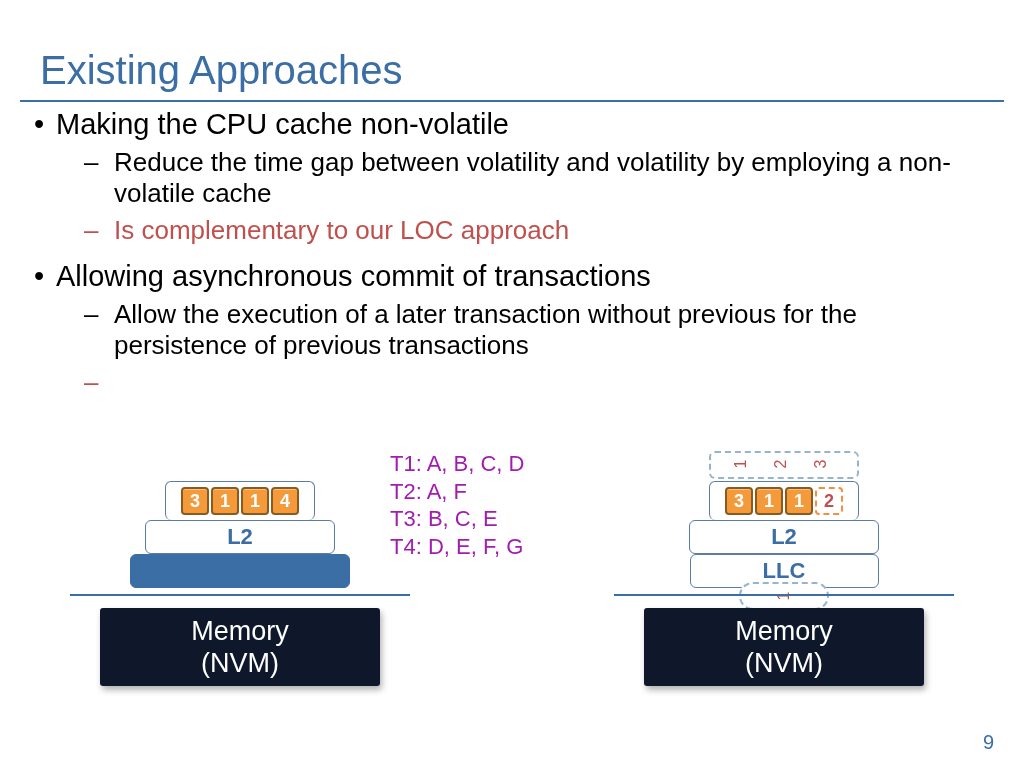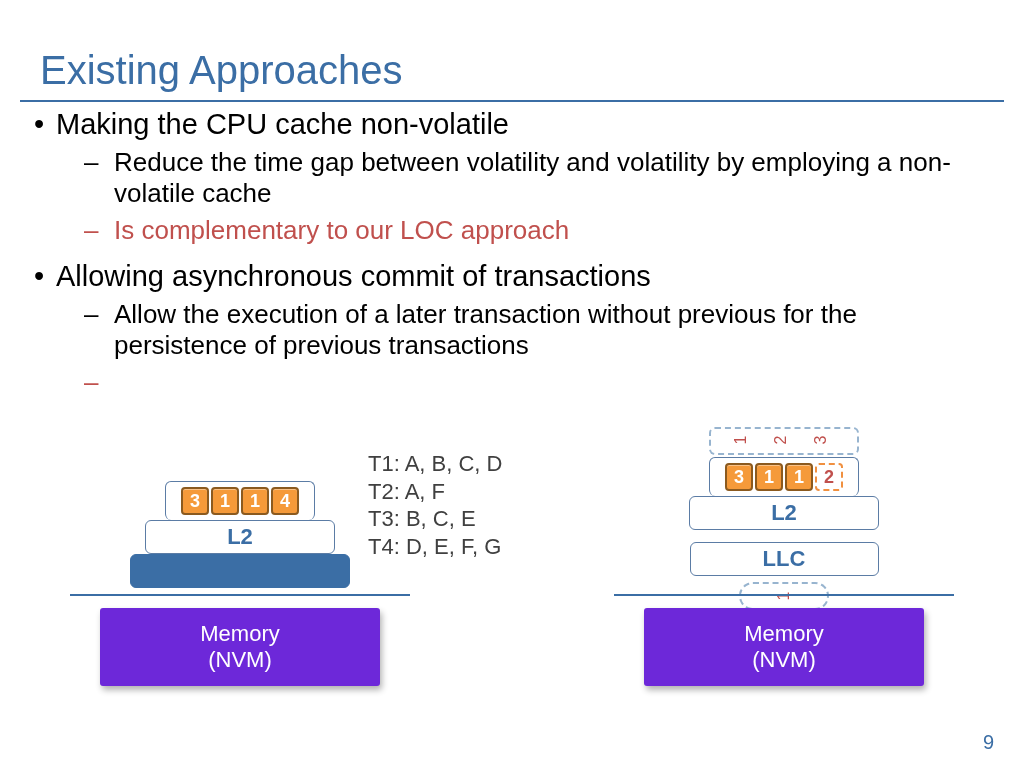--- a/index.html
+++ b/index.html
@@ -9,34 +9,34 @@
   .title-rule { position: absolute; left: 20px; right: 20px; top: 100px; height: 0; border-top: 2px solid #3b6ea5; }
   .content { position: absolute; left: 28px; top: 108px; right: 28px; }
   ul.main { list-style: none; }
   ul.main > li { margin-bottom: 14px; }
   .b1 { font-size: 29px; color: #000; display: flex; }
   .b1 .dot { width: 28px; flex: 0 0 28px; text-align: left; padding-left: 6px; }
   .b2 { font-size: 26px; color: #000; display: flex; padding-left: 56px; margin-top: 6px; }
   .b2 .dash { width: 30px; flex: 0 0 30px; }
   .red { color: #c0504d; }
   .diagram-area { position: absolute; left: 0; right: 0; top: 440px; height: 280px; }
-  .txn-list { position: absolute; left: 368px; top: 10px; font-size: 22px; color: #404040; line-height: 1.25; }
+  .txn-list { position: absolute; left: 390px; top: 10px; font-size: 22px; color: #a21caf; line-height: 1.25; }
   .diag { position: absolute; top: 6px; width: 340px; height: 260px; }
   .diag.left { left: 70px; }
   .diag.right { right: 70px; }
   .stack { position: absolute; left: 50%; transform: translateX(-50%); bottom: 118px; }
   .tier { background: #fff; border: 1.5px solid #5b7ca5; border-radius: 6px; padding: 3px 0; text-align: center; font-size: 22px; color: #3b6ea5; font-weight: 600; margin-top: -2px; }
   .filled { background: #3b6ea5; border: 1.5px solid #3b6ea5; height: 34px; }
   .dotted-tier { border: 2px dashed #97b4cf; background: #fff; border-radius: 6px; height: 28px; text-align: center; position: relative; }
   .chip-row { display: flex; justify-content: center; gap: 2px; padding: 2px 0; }
   .chip { width: 28px; height: 28px; background: #f59a3a; border: 2px solid #8b5a1f; border-radius: 4px; color: #fff; font-weight: 700; font-size: 18px; display: flex; align-items: center; justify-content: center; position: relative; box-shadow: inset 0 1px 0 rgba(255,255,255,.4); }
   .chip.dashed { background: #fff; border: 2px dashed #f09040; color: #c0504d; }
   .rot-label { position: absolute; top: 2px; font-size: 16px; color: #c0504d; transform: rotate(-90deg); }
   .baseline { position: absolute; bottom: 110px; left: 0; right: 0; height: 0; border-top: 2px solid #3b6ea5; }
-  .memory { position: absolute; bottom: 20px; left: 30px; right: 30px; height: 78px; background: #6d28d9; border-radius: 3px; box-shadow: 2px 4px 6px rgba(0,0,0,.3); display: flex; flex-direction: column; align-items: center; justify-content: center; color: #fff; font-size: 22px; line-height: 1.2; }
+  .memory { position: absolute; bottom: 20px; left: 30px; right: 30px; height: 78px; background: #0f172a; border-radius: 3px; box-shadow: 2px 4px 6px rgba(0,0,0,.3); display: flex; flex-direction: column; align-items: center; justify-content: center; color: #fff; font-size: 27px; line-height: 1.2; }
   .nvm-capsule { position: absolute; bottom: 96px; left: 50%; transform: translateX(-50%); width: 90px; height: 28px; border: 2px dashed #97b4cf; border-radius: 14px; background: #fff; display: flex; align-items: center; justify-content: center; }
   .nvm-capsule span { transform: rotate(-90deg); color: #c0504d; font-size: 16px; }
   .page-num { position: absolute; right: 30px; bottom: 14px; font-size: 20px; color: #3b6ea5; }
 </style>
 </head>
 <body>
 
 <div class="slide">
   <div class="title">Existing Approaches</div>
   <div class="title-rule"></div>
@@ -111,21 +111,21 @@
         </div>
         <div class="tier" style="width:150px;margin:0 auto;border-bottom:none;">
           <div class="chip-row">
             <div class="chip">3</div>
             <div class="chip">1</div>
             <div class="chip">1</div>
             <div class="chip dashed">2</div>
           </div>
         </div>
         <div class="tier" style="width:190px;margin:0 auto;"><span>L2</span></div>
-        <div class="tier" style="width:189px;margin:12px auto;"><span>LLC</span></div>
+        <div class="tier" style="width:189px;margin:0 auto;"><span>LLC</span></div>
       </div>
       <div class="nvm-capsule">
           <span>1</span>
         </div>
       <div class="baseline"></div>
       <div class="memory">
         <div>Memory</div>
         <div>(NVM)</div>
       </div>
     </div>

